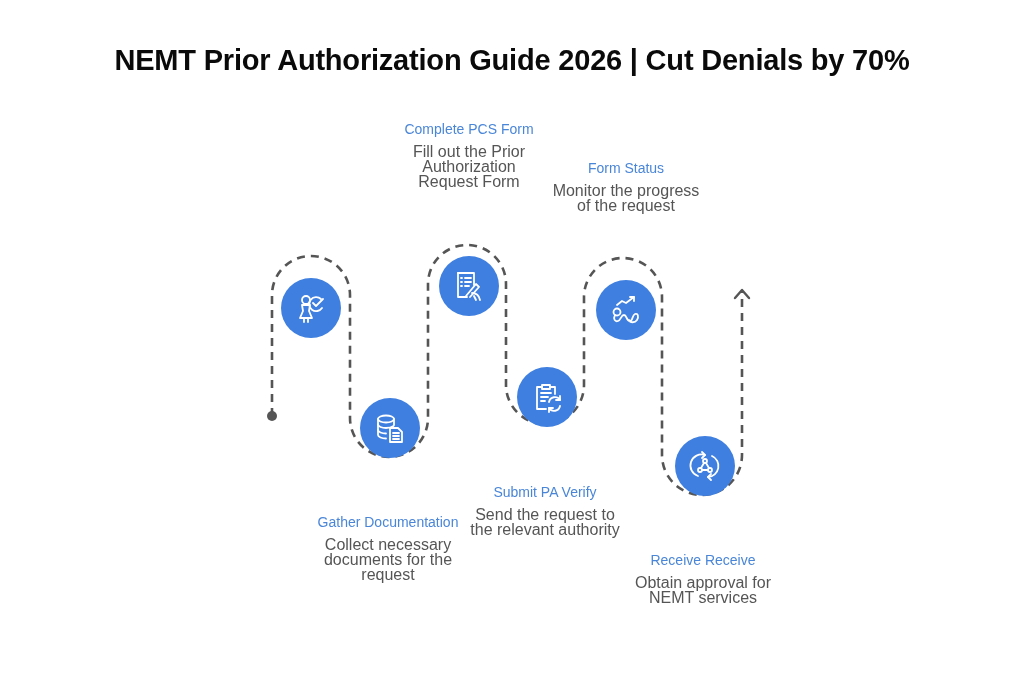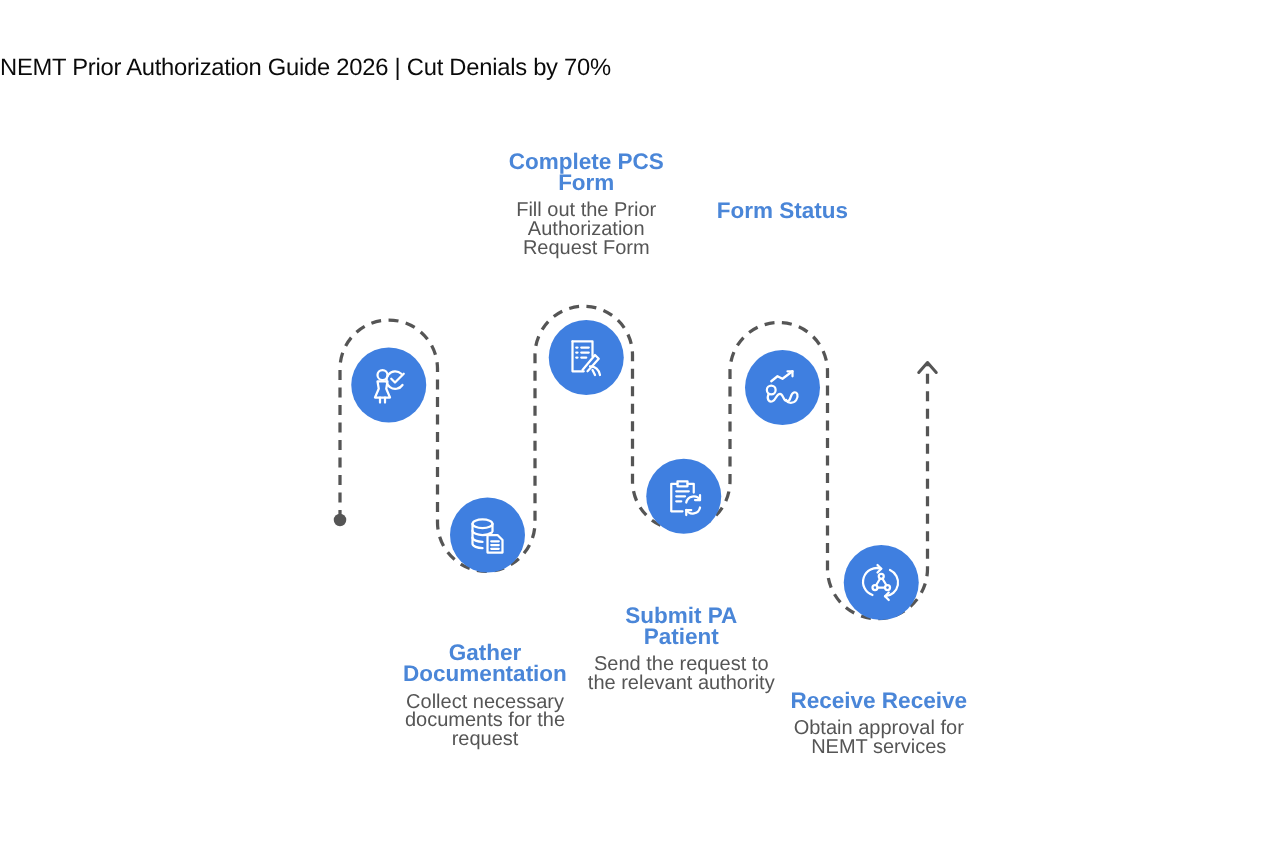--- a/index.html
+++ b/index.html
@@ -1,35 +1,35 @@
 <!DOCTYPE html>
 <html><head>
   <meta charset="utf-8">
   <style>
     html, body { margin: 0; padding: 0; }
     body {
       width: 1024px; height: 683px; background: #ffffff; position: relative; overflow: hidden;
       font-family: "Liberation Sans", sans-serif;
     }
     .title {
-      position: absolute; left: 0; top: 44px; width: 1024px; 
-      font-family: "Liberation Sans", sans-serif; font-weight: 400; font-size: 19px;
+      position: absolute; left: 0; top: 44px; width: 1024px; text-align: center;
+      font-family: "Liberation Sans", sans-serif; font-weight: 700; font-size: 29px;
       color: #0a0a0a; letter-spacing: -0.2px;
     }
     svg.path { position: absolute; left: 0; top: 0; }
     .node {
       position: absolute; width: 60px; height: 60px; border-radius: 50%;
       background: #3f7fe0; display: flex; align-items: center; justify-content: center;
     }
     .node svg { width: 34px; height: 34px; }
     .label {
       position: absolute; width: 150px; text-align: center;
     }
     .label .h {
-      font-weight: 700; color: #4a86d8; font-size: 18px; line-height: 17px;
+      font-weight: 400; color: #4a86d8; font-size: 14px; line-height: 17px;
     }
     .label .d {
       color: #555555; font-size: 16px; line-height: 15px; margin-top: 6px;
     }
   </style>
 </head>
 <body>
 
 <div class="title">NEMT Prior Authorization Guide 2026 | Cut Denials by 70%</div>
 
@@ -88,34 +88,35 @@
     <path d="M12 7 L7 7 L7 29 L16 29"></path>
     <path d="M20 7 L25 7 L25 14"></path>
     <path d="M11 13 L21 13 M11 17 L18 17 M11 21 L15 21"></path>
     <path d="M19 22 A6 6 0 0 1 30 20"></path>
     <path d="M30 16 L30 20 L26 20"></path>
     <path d="M30 26 A6 6 0 0 1 19 28"></path>
     <path d="M19 32 L19 28 L23 28"></path>
   </svg>
 </div>
 <div class="label" style="left:470px; top:484px;">
-  <div class="h">Submit PA Patient</div>
+  <div class="h">Submit PA Verify</div>
   <div class="d">Send the request to the relevant authority</div>
 </div>
 
 <div class="node" style="left:596px; top:280px;">
   <svg viewBox="0 0 34 34" fill="none" stroke="#fff" stroke-width="1.8" stroke-linecap="round" stroke-linejoin="round">
     <path d="M8 12 L13 8 L17 10 L25 4"></path>
     <path d="M21 4 L25 4 L25 8"></path>
     <circle cx="8" cy="19" r="3.5"></circle>
     <path d="M6 22 C4 26 6 29 9 28 C12 27 12 22 15 22 C18 22 17 28 21 28 C24 28 23 22 26 21 C29 20 30 24 28 27 C26 30 21 30 20 27"></path>
   </svg>
 </div>
 <div class="label" style="left:551px; top:160px;">
   <div class="h">Form Status</div>
+  <div class="d">Monitor the progress of the request</div>
 </div>
 
 <div class="node" style="left:675px; top:436px;">
   <svg viewBox="0 0 34 34" fill="none" stroke="#fff" stroke-width="1.8" stroke-linecap="round" stroke-linejoin="round">
     <path d="M10 27 A11 11 0 0 1 17 6"></path>
     <path d="M14 3 L17 6 L14 9"></path>
     <path d="M24 7 A11 11 0 0 1 20 28"></path>
     <path d="M23 31 L20 28 L23 25"></path>
     <circle cx="17" cy="12" r="2"></circle>
     <circle cx="12" cy="21" r="2"></circle>

